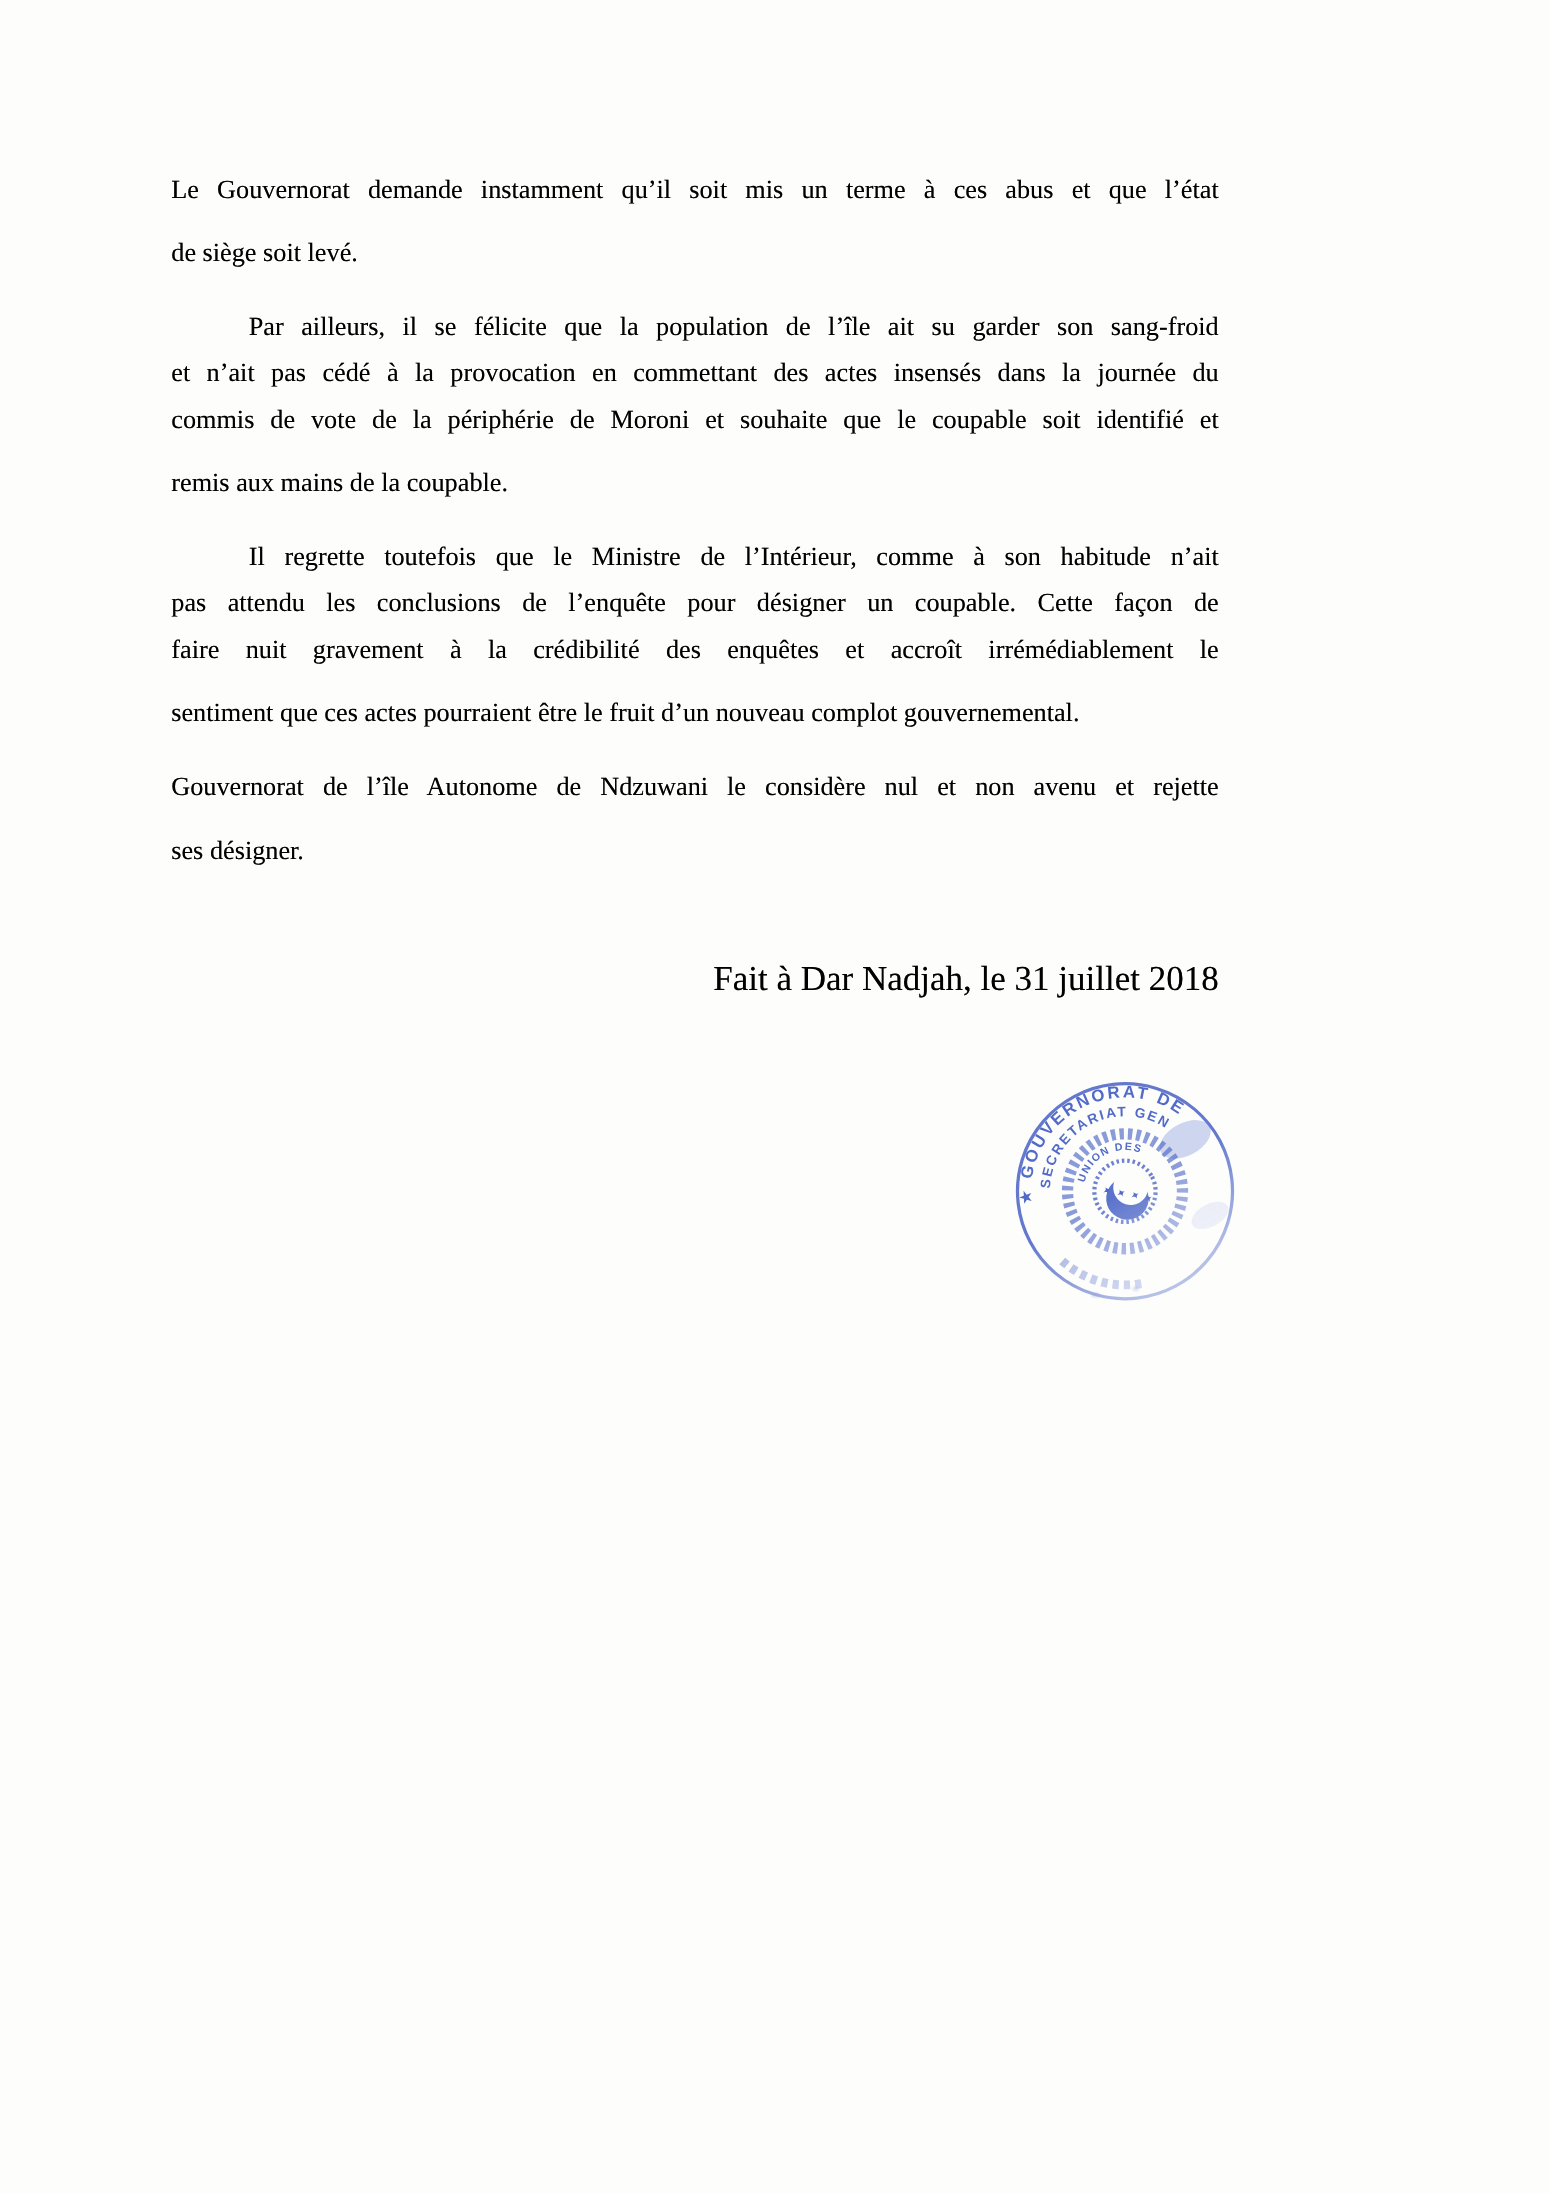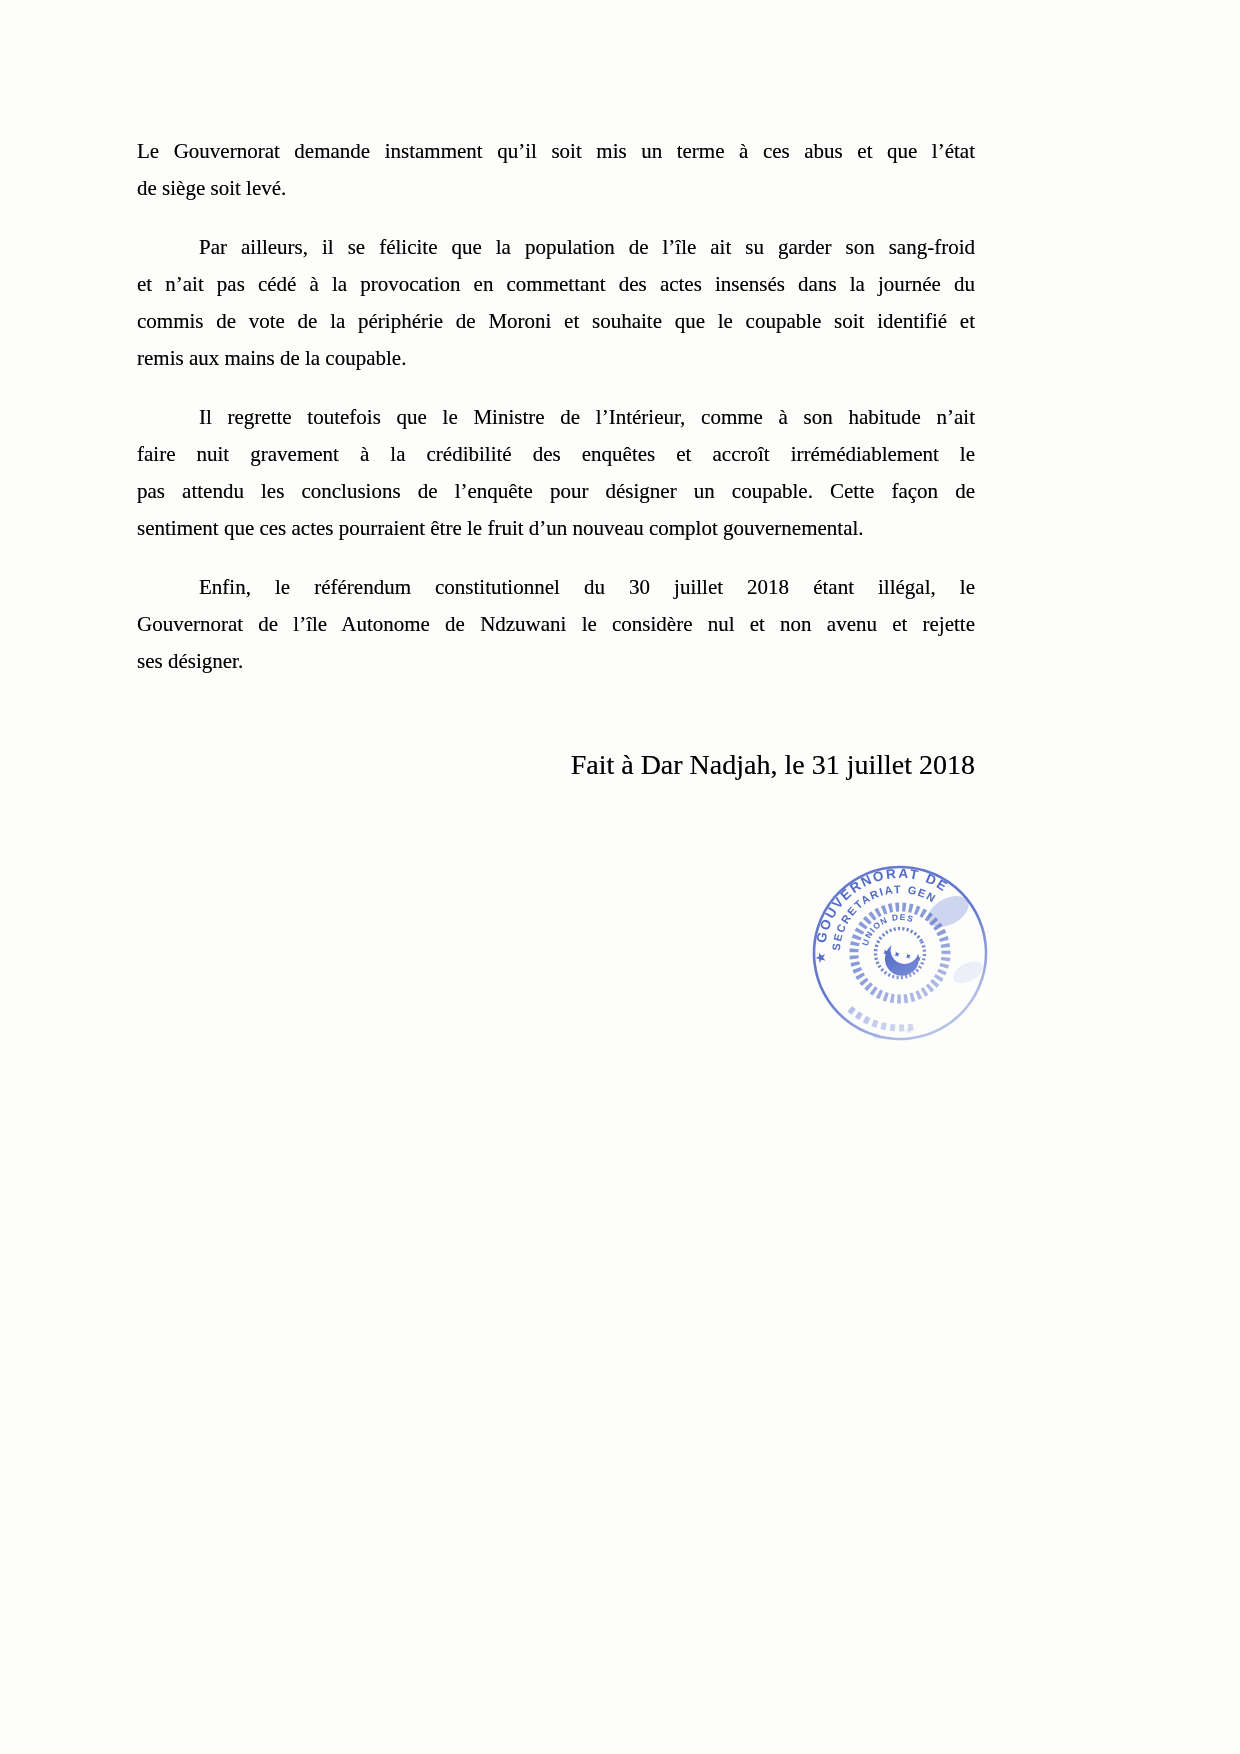--- a/index.html
+++ b/index.html
@@ -11,21 +11,21 @@
   .page {
     position:absolute; inset:0; background:#fdfdfc; overflow:hidden;
   }
   .content {
     position:absolute; left:137px; top:133px; width:838px;
     font-size:21px; line-height:37px; color:#000000;
     text-shadow:0 0 .5px rgba(25,25,25,.55);
   }
   .para { margin-bottom:22px; }
   .line { display:block; text-align:justify; text-align-last:justify; }
-  .line.end { text-align-last:left; }
+  .line.end { text-align-last:left;margin-top:14px; }
   .line.ind { padding-left:62px;margin-top:20px; }
   .dateline { margin-top:66px; text-align:right; font-size:28px; }
 
   .stamp-wrap {
     position:absolute; left:765px; top:818px; width:270px; height:270px;
     opacity:.95; filter:blur(.35px);
     -webkit-mask-image:linear-gradient(150deg,#000 50%,rgba(0,0,0,.5) 70%,rgba(0,0,0,.12) 94%);
     mask-image:linear-gradient(150deg,#000 50%,rgba(0,0,0,.5) 70%,rgba(0,0,0,.12) 94%);
   }
   .stamp-wrap .ink-s { stroke:var(--ink,#4a64c6); fill:none; }
@@ -52,27 +52,26 @@
 
     <div class="para">
       <div class="line ind">Par ailleurs, il se félicite que la population de l’île ait su garder son sang-froid</div>
       <div class="line">et n’ait pas cédé à la provocation en commettant des actes insensés dans la journée du</div>
       <div class="line">commis de vote de la périphérie de Moroni et souhaite que le coupable soit identifié et</div>
       <div class="line end">remis aux mains de la coupable.</div>
     </div>
 
     <div class="para">
       <div class="line ind">Il regrette toutefois que le Ministre de l’Intérieur, comme à son habitude n’ait</div>
+      <div class="line">pas attendu les conclusions de l’enquête pour désigner un coupable. Cette façon de</div>
       <div class="line">faire nuit gravement à la crédibilité des enquêtes et accroît irrémédiablement le</div>
-      <div class="line">pas attendu les conclusions de l’enquête pour désigner un coupable. Cette façon de</div>
       <div class="line end">sentiment que ces actes pourraient être le fruit d’un nouveau complot gouvernemental.</div>
     </div>
 
     <div class="para">
-      <div class="line ind">Enfin, le référendum constitutionnel du 30 juillet 2018 étant illégal, le</div>
       <div class="line">Gouvernorat de l’île Autonome de Ndzuwani le considère nul et non avenu et rejette</div>
       <div class="line end">ses désigner.</div>
     </div>
 
     <div class="dateline">Fait à Dar Nadjah, le 31 juillet 2018</div>
 
   </div>
 
   <div class="stamp-wrap" style="--ink: #4a64c6;">
     <svg width="270" height="270" viewBox="0 0 270 270">

